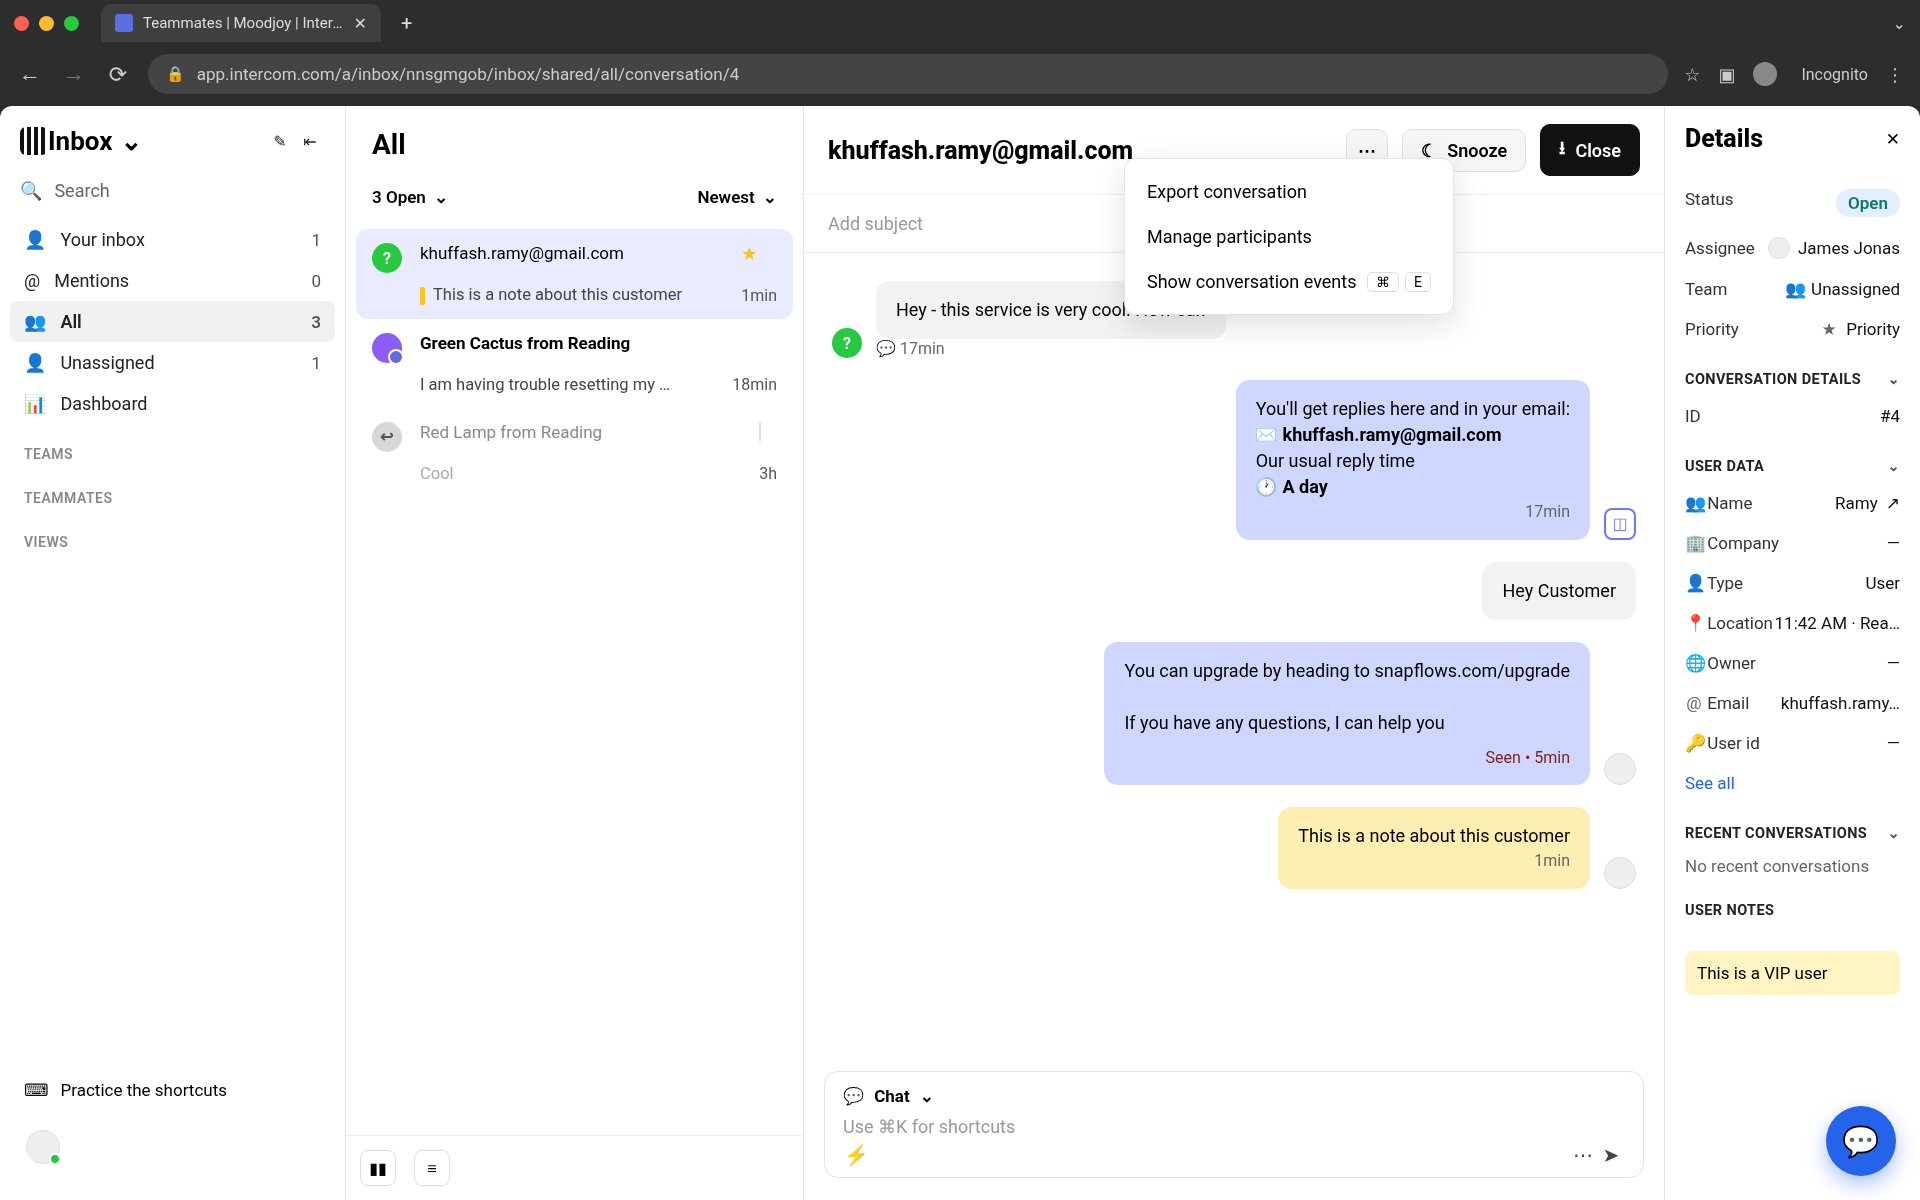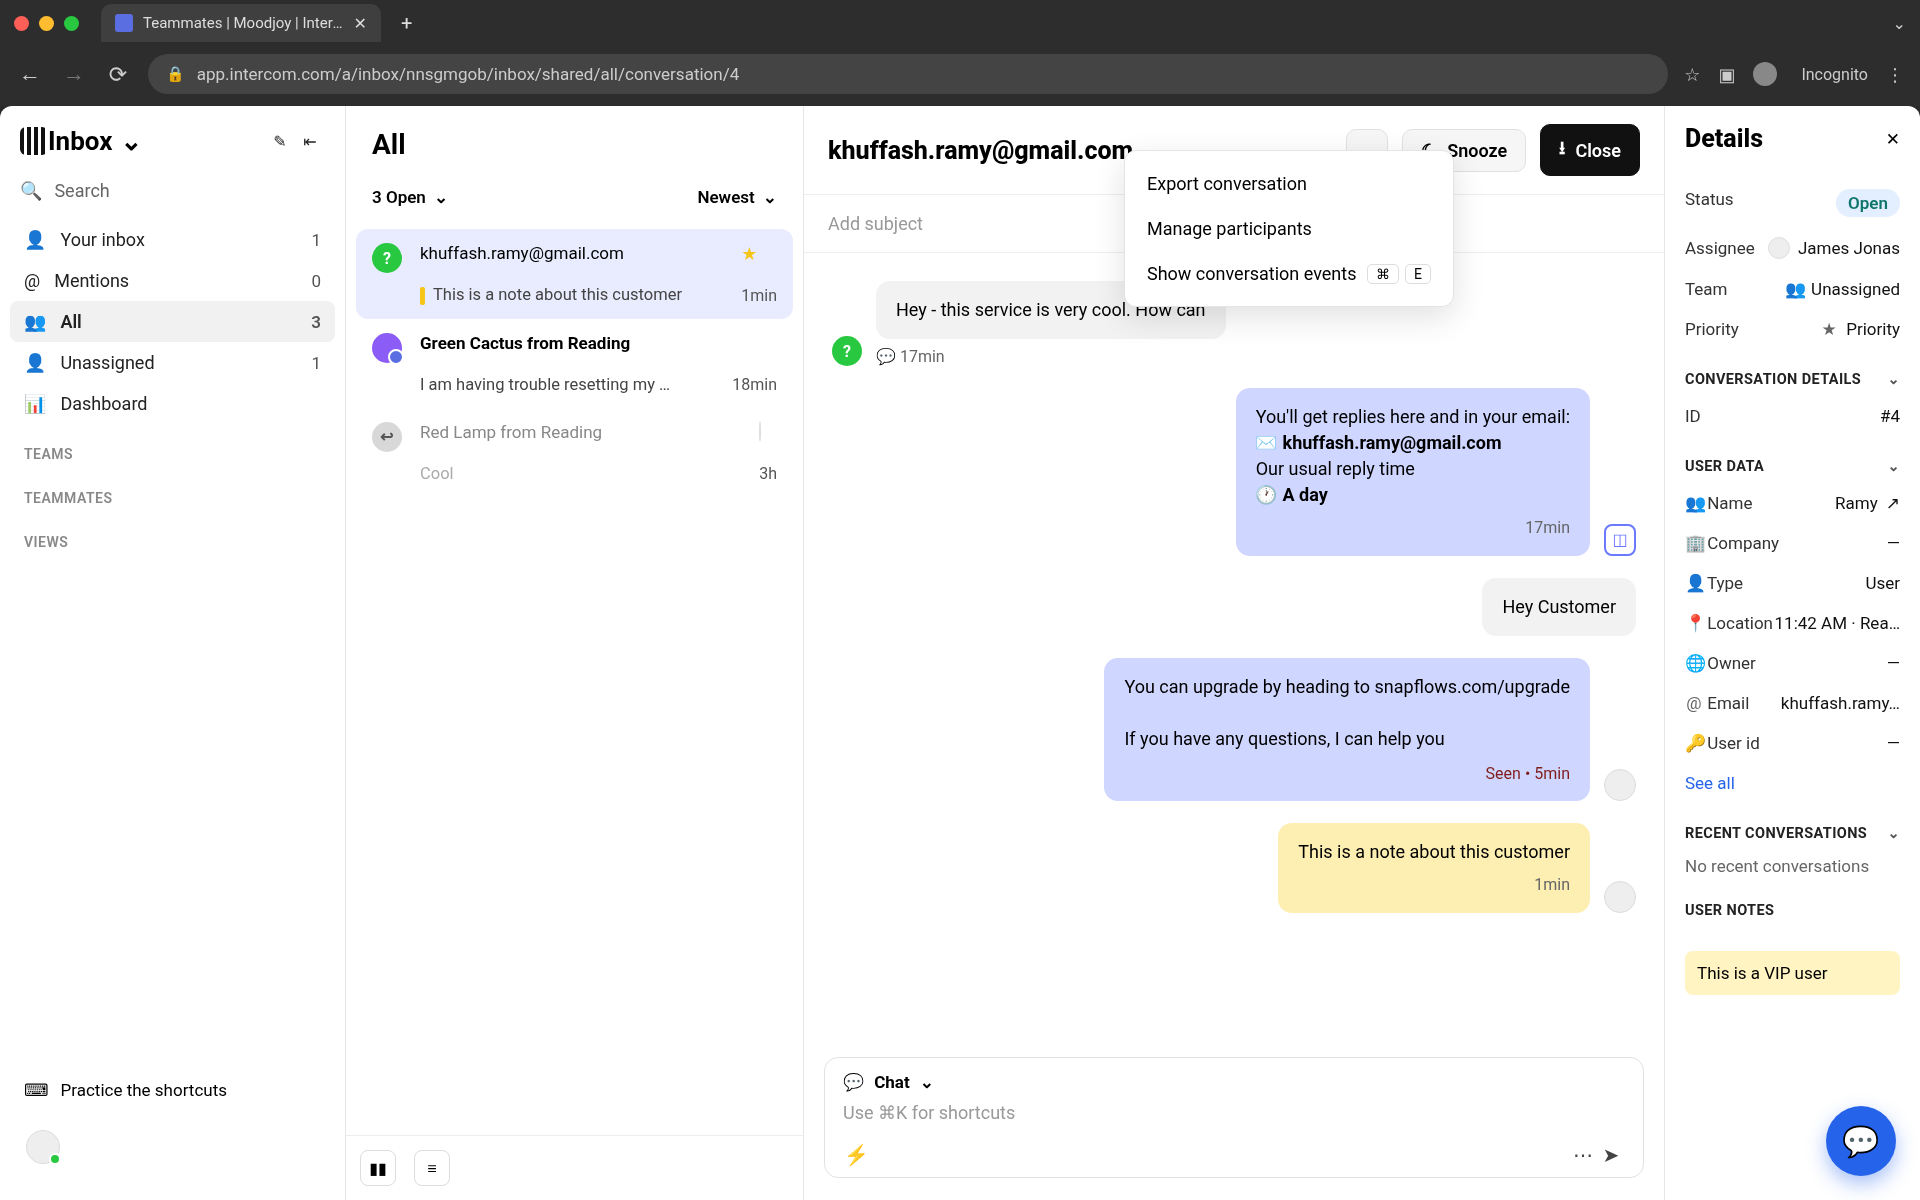--- a/index.html
+++ b/index.html
@@ -75,48 +75,48 @@
   .pill-black { background:#111; color:#fff; border-color:#111; }
   .pill-icon { width:42px; justify-content:center; padding:10px 0; }
   .cv-subject { padding: 18px 24px; color:#999; font-size:18px; border-bottom:1px solid #eee; }
   .msgs { flex:1; overflow:auto; padding: 28px; display:flex; flex-direction:column; gap:22px; }
   .msg-row { display:flex; gap:14px; align-items:flex-end; }
   .msg-row.right { justify-content:flex-end; }
   .bubble { padding:16px 20px; border-radius:14px; font-size:18px; max-width:520px; line-height:1.45; }
   .bubble.grey { background:#f2f2f2; }
   .bubble.blue { background:#cfd6ff; }
   .bubble.note { background:#fdeeb2; }
-  .meta { font-size:16px; color:#666; margin-top:8px; }
+  .meta { font-size:16px; color:#666; }
   .avatar-tiny { width:32px;height:32px;border-radius:50%;background:#eee;border:1px solid #ddd; }
   .sys-avatar { width:32px;height:32px;border-radius:8px;border:2px solid #6b79ff;display:flex;align-items:center;justify-content:center;color:#6b79ff;font-size:16px; }
   .seen { font-size:16px;color:#7f1d1d;text-align:right;margin-top:10px;}
 
   .composer-wrap { padding: 14px 20px 22px; }
   .composer { border:1px solid #e2e2e2; border-radius:14px; padding:14px 18px 10px; }
   .composer .top { display:flex; align-items:center; gap:10px; font-weight:700; font-size:17px; margin-bottom:10px;}
-  .composer .placeholder { color:#999; font-size:18px; margin-bottom:20px;}
+  .composer .placeholder { color:#999; font-size:18px; margin-bottom:6px;}
   .composer .bottom { display:flex; align-items:center; }
   .composer .bottom .spacer{flex:1;}
   .ic { width:28px; text-align:center; color:#444; font-size:20px; }
 
   
   .details { width: 256px; border-left:1px solid #e6e6e6; padding: 18px 20px 22px; overflow:auto; font-size:17px; }
   .dt-head { display:flex; align-items:center; justify-content:space-between; margin-bottom: 18px;}
   .dt-head h2 { font-size:25px; font-weight:800; }
   .dt-row { display:flex; align-items:center; justify-content:space-between; padding: 10px 0; }
   .dt-label { color:#333; }
   .status-open { background:#e3efff; color:#0f766e; padding:4px 12px; border-radius:14px; font-weight:600; font-size:17px;margin-top:8px;}
   .dt-val { display:flex; align-items:center; gap:8px; color:#111; max-width:160px; white-space:nowrap; overflow:hidden; text-overflow:ellipsis;}
   .dt-section { font-size:14.5px; font-weight:700; letter-spacing:.4px; color:#222; padding: 22px 0 8px; display:flex; justify-content:space-between; align-items:center;}
   .chev { color:#555; cursor:pointer; }
   .see-all { color:#2563eb; padding:10px 0; cursor:pointer;}
   .user-note { background:#fff4c2; border-radius:8px; padding:12px; margin-top:24px;}
 
   
-  .menu { position:absolute; top:44px; right:210px; background:#fff; border:1px solid #e4e4e4; border-radius:12px; box-shadow:0 10px 32px rgba(0,0,0,.12); padding:10px 0; width:330px; z-index:50;}
+  .menu { position:absolute; top:52px; right:210px; background:#fff; border:1px solid #e4e4e4; border-radius:12px; box-shadow:0 10px 32px rgba(0,0,0,.12); padding:10px 0; width:330px; z-index:50;}
   .menu-item { padding:12px 22px; font-size:18px; display:flex; align-items:center; gap:10px; cursor:pointer; }
   .kbd { margin-left:auto; display:flex; gap:6px;}
   .kbd span{border:1px solid #ddd;border-radius:5px;padding:1px 8px;font-size:14px;}
 
   
   .fab { position:absolute; bottom:24px; right:24px; width:70px;height:70px;border-radius:50%; background:#2563eb; color:#fff; display:flex;align-items:center;justify-content:center; font-size:30px; box-shadow:0 8px 20px rgba(37,99,235,.4);}
   .gicon{width:18px;display:inline-block;text-align:center;color:#666;}
 </style>
 </head>
 <body>

